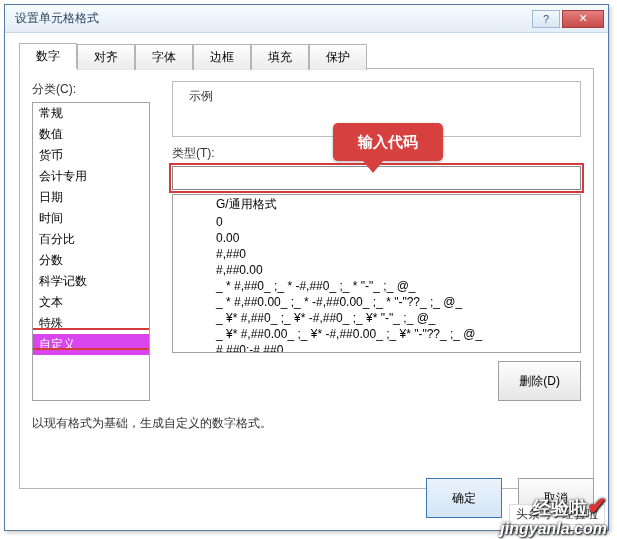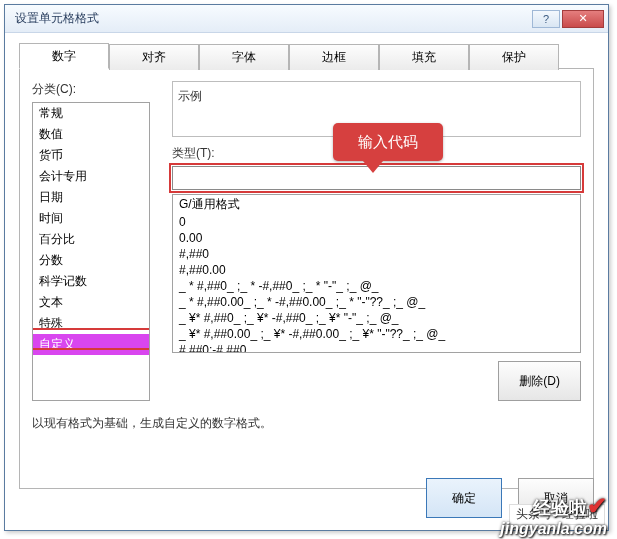--- a/index.html
+++ b/index.html
@@ -55,21 +55,21 @@
       padding: 10px 14px 14px 14px;
       background: #fff;
     }
     .tabs {
       display: flex;
       border-bottom: 1px solid #b5b5b5;
       height: 26px;
     }
     .tab {
       height: 26px;
-      padding: 0 32px;
+      padding: 0 16px;
       border: 1px solid #b5b5b5;
       border-bottom: none;
       background: linear-gradient(to bottom, #fdfdfd, #ebebeb);
       display: flex; align-items: center;
       font-size: 12px;
       margin-right: 0px;
       position: relative;
       top: 1px;
     }
     .tab.active {
@@ -111,21 +111,21 @@
       cursor: default;
     }
     .catitem.selected {
       background: #d946ef;
       color: #fff;
     }
     .rightcol { flex: 1; display: flex; flex-direction: column; }
     .samplebox {
       border: 1px solid #bdbdbd;
       height: 56px;
-      padding: 6px 5px;
+      padding: 6px 16px;
       margin-bottom: 8px;
       background: #fff;
     }
     .typewrap { position: relative; }
     .typeinput {
       width: 100%;
       height: 24px;
       border: 1px solid #8a8a8a;
       padding: 2px 4px;
       font-size: 12px;
@@ -137,20 +137,21 @@
       border: 2px solid #d63a3a;
       pointer-events: none;
     }
     .fmtlist {
       margin-top: 4px;
       border: 1px solid #a2a2a2;
       height: 160px;
       overflow-y: scroll;
       background: #fff;
       font-size: 12px;
+      padding-left: 37px;
     }
     .fmtitem {
       padding: 1px 6px;
       white-space: nowrap;
       cursor: default;
     }
     .btnrow {
       display: flex;
       justify-content: flex-end;
       margin-top: 8px;
@@ -189,20 +190,21 @@
       left: 328px; top: 90px;
       width: 110px; height: 38px;
       background: #d6403f;
       border-radius: 5px;
       color: #fff;
       display: flex;
       align-items: center;
       justify-content: center;
       font-size: 15px;
       box-shadow: 0 1px 3px rgba(0,0,0,0.3);
+      font-weight: bold;
     }
     .callout::after {
       content: "";
       position: absolute;
       left: 30px; bottom: -12px;
       border-left: 10px solid transparent;
       border-right: 10px solid transparent;
       border-top: 12px solid #d6403f;
     }
     .watermark {

